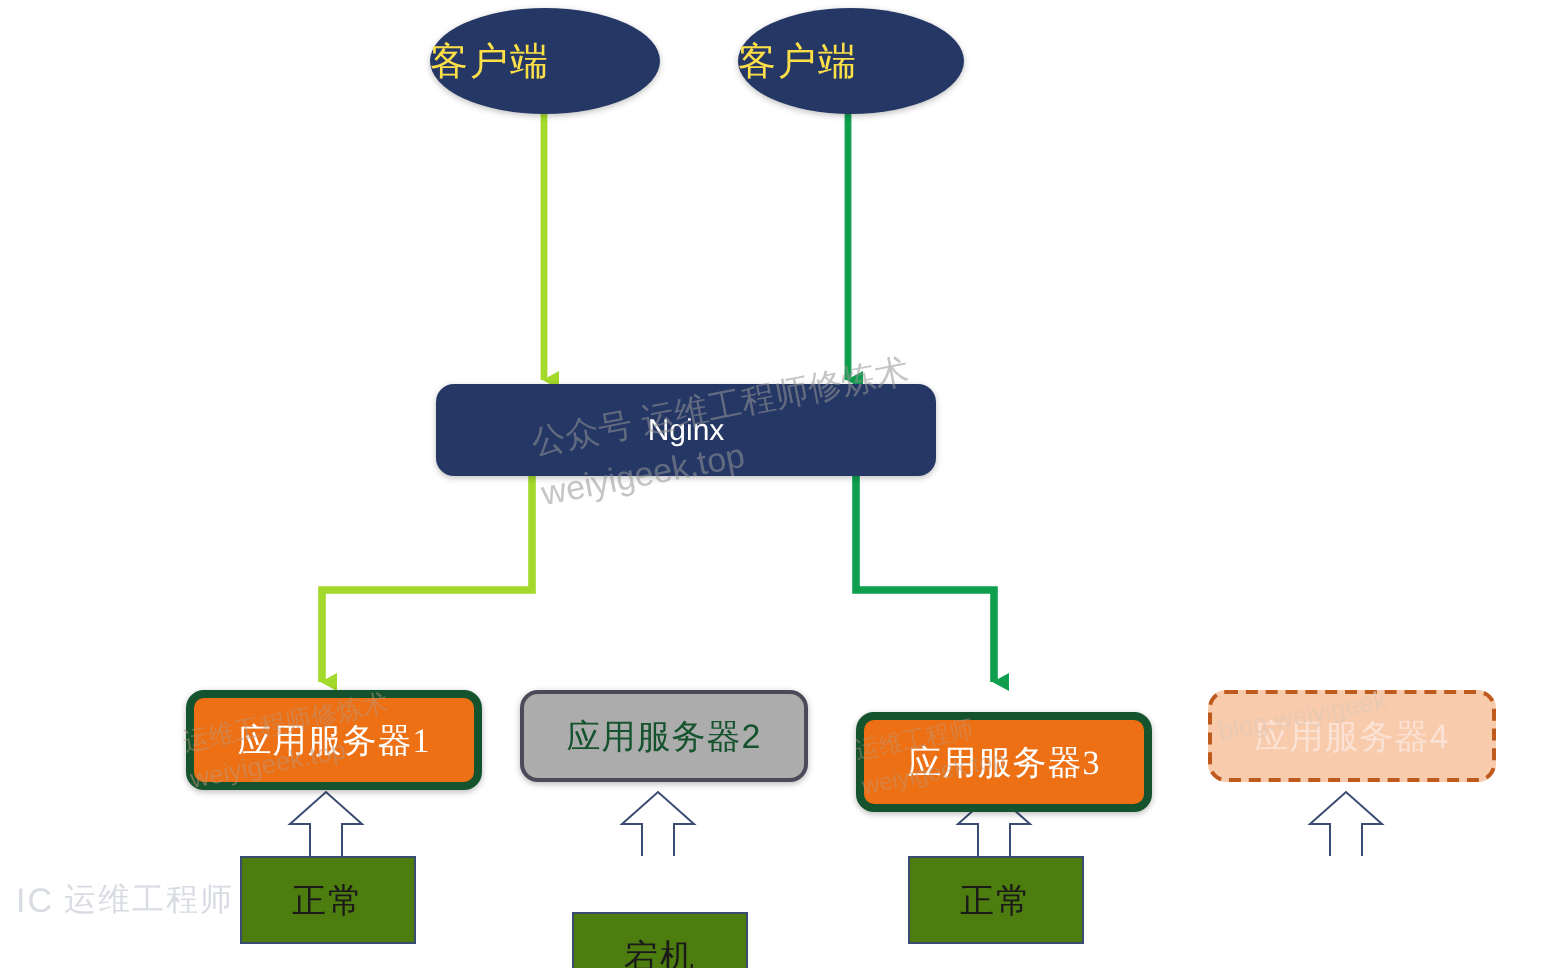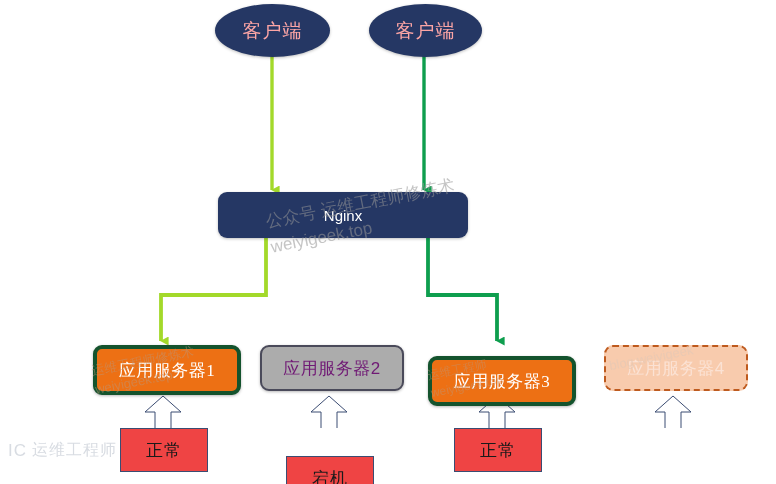--- a/index.html
+++ b/index.html
@@ -16,24 +16,23 @@
     height: 484px;
     background: #ffffff;
     overflow: hidden;
   }
 
   
   .client-node {
     position: absolute;
     display: flex;
     align-items: center;
-    justify-content: center;
     background: #253764;
     border-radius: 50%;
-    color: #fca5a5;
+    color: #fde047;
     font-size: 19px;
     letter-spacing: 1px;
     box-shadow: 0 1px 3px rgba(0,0,0,0.25);
   }
 
   
   .nginx-node {
     position: absolute;
     display: flex;
     align-items: center;
@@ -58,36 +57,36 @@
     box-shadow: 0 1px 3px rgba(0,0,0,0.28);
   }
   .app-node.orange {
     background: #ED7014;
     border: 4px solid #14532d;
     font-family: Liberation Serif, serif;
   }
   .app-node.gray {
     background: #ACACAC;
     border: 2px solid #4A4A5A;
-    color: #701a75;
+    color: #14532d;
   }
   .app-node.peach {
     background: #F8CBAD;
     border: 2px dashed #BE5A1E;
     color: #FBE2D4;
     box-shadow: none;
   }
 
   
   .status-node {
     position: absolute;
     display: flex;
     align-items: center;
     justify-content: center;
-    background: #ef4444;
+    background: #4d7c0f;
     border: 1px solid #3B4C72;
     color: #1a1a1a;
     font-size: 17px;
     letter-spacing: 1px;
   }
 
   
   #connectors {
     position: absolute;
     left: 0;

